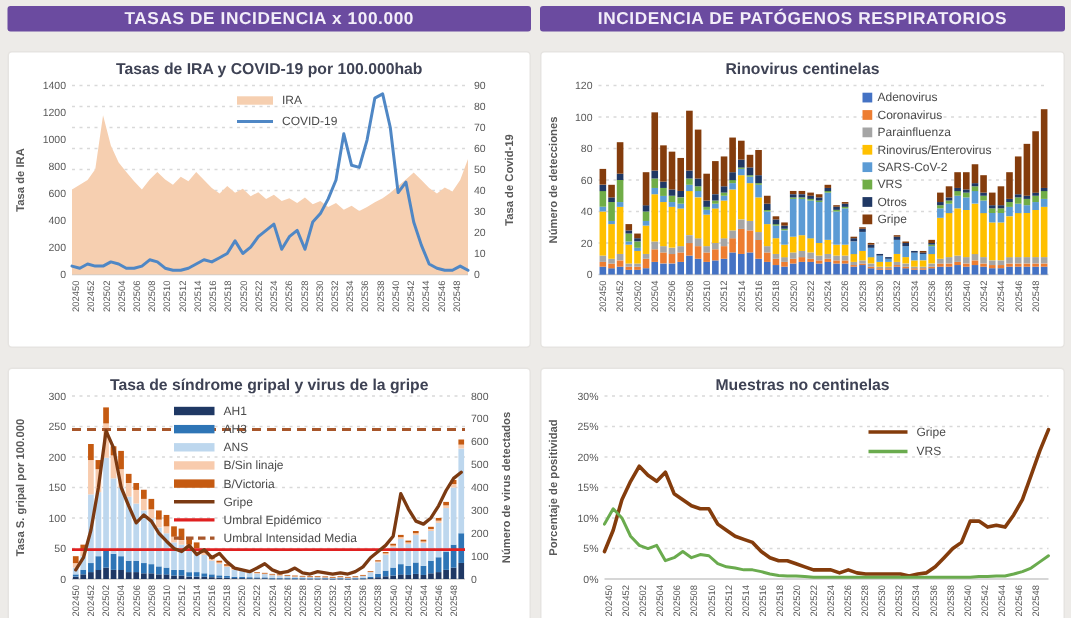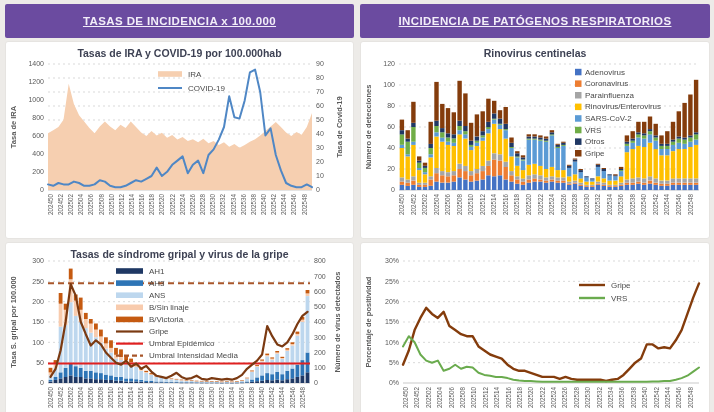--- a/index.html
+++ b/index.html
@@ -1,24 +1,24 @@
 <!DOCTYPE html>
 <html><head>
 <meta charset="utf-8">
 <style>
   html,body{margin:0;padding:0;}
   .page{position:relative;width:714px;height:412px;background:#edebe8;
         font-family:"Liberation Sans",sans-serif;overflow:hidden;}
   .col{position:absolute;top:4px;}
   .col-left{left:5px;width:349px;}
   .col-right{left:360px;width:350px;}
-  .banner{height:34px;background:#6b4ba0;border-radius:2px;color:#f3eef9;
+  .banner{height:17px;background:#6b4ba0;border-radius:2px;color:#f3eef9;
           font-size:11.5px;font-weight:bold;letter-spacing:.4px;
-          display:flex;align-items:center;justify-content:center;text-decoration:underline;}
-  .card{position:relative;background:#ffffff;border:1px solid #e6e4e1;border-radius:3px;margin-top:3px;}
+          display:flex;align-items:center;justify-content:center;}
+  .card{position:relative;background:#ffffff;border:1px solid #e6e4e1;border-radius:3px;margin-top:13px;}
   .card-top{height:196px;}
   .card-bot{height:180px;}
   .chart-title{position:absolute;top:5px;left:0;width:100%;text-align:center;
                font-size:10.5px;font-weight:bold;color:#3e4254;}
   svg{display:block;}
   svg text{font-family:"Liberation Sans",sans-serif;}
 </style>
 </head>
 <body>
 
@@ -99,21 +99,21 @@
           <polyline points="42.0,142.4 47.2,143.8 52.4,141.0 57.5,142.4 62.7,142.4 67.9,139.6 73.1,141.0 78.2,143.8 83.4,143.8 88.6,142.4 93.8,138.2 98.9,139.6 104.1,143.8 109.3,145.2 114.5,145.2 119.6,143.8 124.8,141.0 130.0,138.2 135.2,139.6 140.4,136.8 145.5,134.0 150.7,125.6 155.9,134.0 161.1,129.8 166.2,122.8 171.4,118.6 176.6,114.4 181.8,131.2 186.9,122.8 192.1,118.6 197.3,131.2 202.5,113.0 207.6,107.4 212.8,97.6 218.0,85.0 223.2,54.2 228.4,75.2 233.5,76.6 238.7,58.4 243.9,30.4 249.1,27.6 254.2,50.0 259.4,93.4 264.6,86.4 269.8,113.0 274.9,128.4 280.1,141.0 285.3,143.8 290.5,145.2 295.6,145.2 300.8,142.4 306.0,145.2" fill="none" stroke="#4f87c5" stroke-width="2" stroke-linejoin="round" stroke-linecap="round"></polyline>
           <g>
             <rect x="152" y="29.2" width="24" height="5.6" fill="#f6cfb0"></rect>
             <text x="182" y="34.6" font-size="8px" fill="#4a4a4a">IRA</text>
             <line x1="152" x2="176" y1="46" y2="46" stroke="#4f87c5" stroke-width="2"></line>
             <text x="182" y="48.6" font-size="8px" fill="#4a4a4a">COVID-19</text>
           </g>
         </svg>
     </div>
     <div class="card card-bot">
-      <div class="chart-title">Tasas de síndrome gripal y virus de la gripe</div>
+      <div class="chart-title">Tasa de síndrome gripal y virus de la gripe</div>
       <svg id="svg2" width="347" height="178">
           <g>
             <line x1="42" x2="304" y1="119.66666666666667" y2="119.66666666666667" stroke="#d9d9d9" stroke-width="1" stroke-dasharray="2,3"></line>
             <line x1="42" x2="304" y1="99.33333333333334" y2="99.33333333333334" stroke="#d9d9d9" stroke-width="1" stroke-dasharray="2,3"></line>
             <line x1="42" x2="304" y1="79" y2="79" stroke="#d9d9d9" stroke-width="1" stroke-dasharray="2,3"></line>
             <line x1="42" x2="304" y1="58.66666666666667" y2="58.66666666666667" stroke="#d9d9d9" stroke-width="1" stroke-dasharray="2,3"></line>
             <line x1="42" x2="304" y1="38.33333333333333" y2="38.33333333333333" stroke="#d9d9d9" stroke-width="1" stroke-dasharray="2,3"></line>
             <line x1="42" x2="304" y1="18" y2="18" stroke="#d9d9d9" stroke-width="1" stroke-dasharray="2,3"></line>
           </g>
           <line x1="42" x2="304" y1="140" y2="140" stroke="#c9c9c9" stroke-width="1"></line>
@@ -928,20 +928,21 @@
             <rect x="214" y="84.8" width="6.5" height="6.5" fill="#70ad47"></rect>
             <text x="224" y="90.6" font-size="8px" fill="#4a4a4a">VRS</text>
             <rect x="214" y="96.39999999999999" width="6.5" height="6.5" fill="#203864"></rect>
             <text x="224" y="102.19999999999999" font-size="8px" fill="#4a4a4a">Otros</text>
             <rect x="214" y="108" width="6.5" height="6.5" fill="#843c0c"></rect>
             <text x="224" y="113.8" font-size="8px" fill="#4a4a4a">Gripe</text>
           </g>
         </svg>
     </div>
     <div class="card card-bot">
+      <div class="chart-title">Muestras no centinelas</div>
       <svg id="svg3" width="348" height="178">
           <g>
             <line x1="42" x2="338" y1="119.66666666666667" y2="119.66666666666667" stroke="#d9d9d9" stroke-width="1" stroke-dasharray="2,3"></line>
             <line x1="42" x2="338" y1="99.33333333333334" y2="99.33333333333334" stroke="#d9d9d9" stroke-width="1" stroke-dasharray="2,3"></line>
             <line x1="42" x2="338" y1="79" y2="79" stroke="#d9d9d9" stroke-width="1" stroke-dasharray="2,3"></line>
             <line x1="42" x2="338" y1="58.66666666666667" y2="58.66666666666667" stroke="#d9d9d9" stroke-width="1" stroke-dasharray="2,3"></line>
             <line x1="42" x2="338" y1="38.33333333333333" y2="38.33333333333333" stroke="#d9d9d9" stroke-width="1" stroke-dasharray="2,3"></line>
             <line x1="42" x2="338" y1="18" y2="18" stroke="#d9d9d9" stroke-width="1" stroke-dasharray="2,3"></line>
           </g>
           <line x1="42" x2="338" y1="140" y2="140" stroke="#c9c9c9" stroke-width="1"></line>

